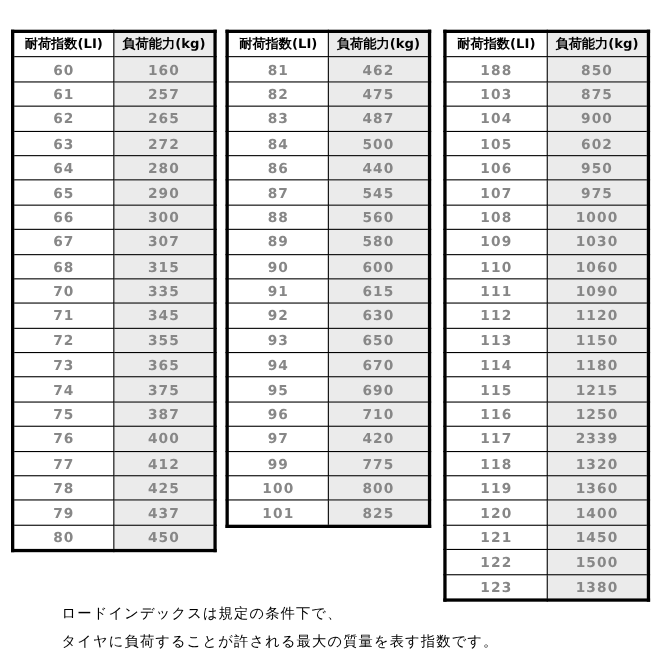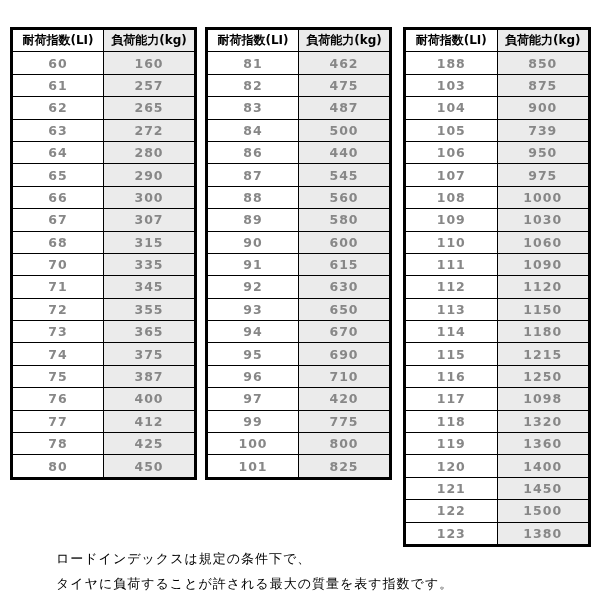--- a/index.html
+++ b/index.html
@@ -143,20 +143,24 @@
         </tr>
         <tr>
           <td class="li">77</td>
           <td class="kg">412</td>
         </tr>
         <tr>
           <td class="li">78</td>
           <td class="kg">425</td>
         </tr>
         <tr>
+          <td class="li">79</td>
+          <td class="kg">437</td>
+        </tr>
+        <tr>
           <td class="li">80</td>
           <td class="kg">450</td>
         </tr>
       </tbody>
     </table>
 
   <table class="tbl tbl-2">
       <thead>
         <tr>
           <th class="li">耐荷指数(LI)</th>
@@ -258,21 +262,21 @@
         <tr>
           <td class="li">103</td>
           <td class="kg">875</td>
         </tr>
         <tr>
           <td class="li">104</td>
           <td class="kg">900</td>
         </tr>
         <tr>
           <td class="li">105</td>
-          <td class="kg">739</td>
+          <td class="kg">602</td>
         </tr>
         <tr>
           <td class="li">106</td>
           <td class="kg">950</td>
         </tr>
         <tr>
           <td class="li">107</td>
           <td class="kg">975</td>
         </tr>
         <tr>
@@ -306,21 +310,21 @@
         <tr>
           <td class="li">115</td>
           <td class="kg">1215</td>
         </tr>
         <tr>
           <td class="li">116</td>
           <td class="kg">1250</td>
         </tr>
         <tr>
           <td class="li">117</td>
-          <td class="kg">1098</td>
+          <td class="kg">2339</td>
         </tr>
         <tr>
           <td class="li">118</td>
           <td class="kg">1320</td>
         </tr>
         <tr>
           <td class="li">119</td>
           <td class="kg">1360</td>
         </tr>
         <tr>

